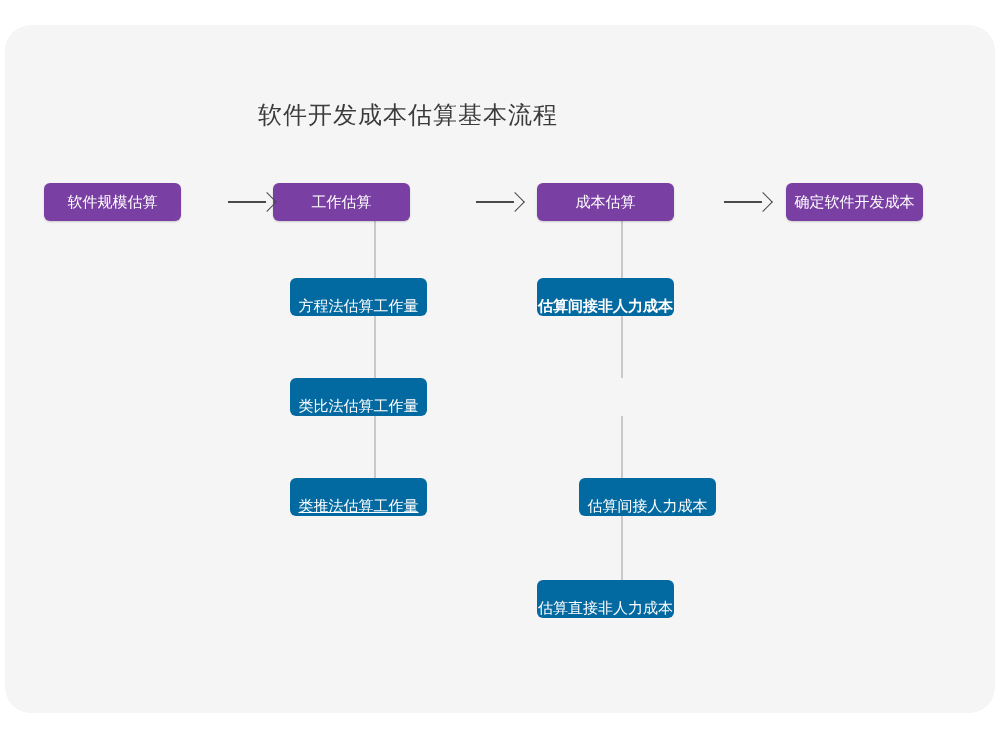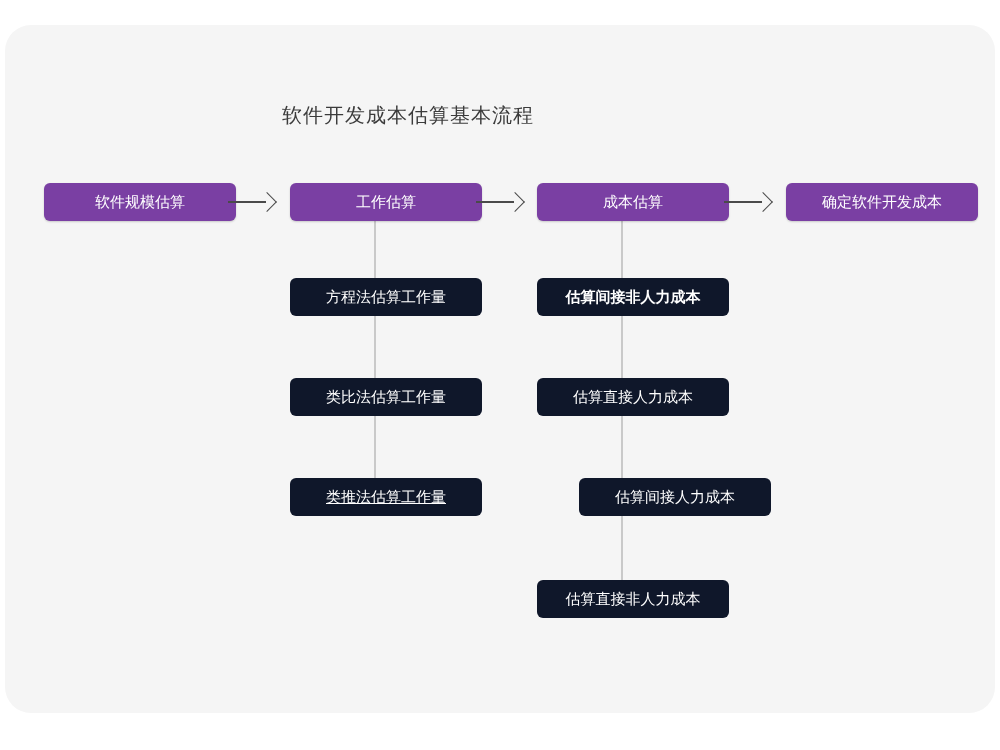--- a/index.html
+++ b/index.html
@@ -29,54 +29,55 @@
     background: #f5f5f5;
     border-radius: 26px;
   }
 
   .page-title {
     position: absolute;
     left: 0;
     top: 94px;
     width: 816px;
     text-align: center;
-    font-size: 20px;
+    font-size: 24px;
     line-height: 42px;
     color: #3b3b3b;
     letter-spacing: 1px;
     white-space: nowrap;
   }
 
   
   .connector {
     position: absolute;
     width: 2px;
     background: #c9c9c9;
   }
 
   
   .node {
     position: absolute;
-    width: 192px;
+    width: 137px;
     height: 38px;
     border-radius: 6px;
     display: flex;
     align-items: center;
     justify-content: center;
     font-size: 15px;
     color: #ffffff;
     white-space: nowrap;
     box-sizing: border-box;
   }
   .node.primary {
     background: #7a3fa3;
     box-shadow: 0 1px 2px rgba(0,0,0,0.18);
   }
   .node.secondary {
-    background: #0f172a;
+    background: #0369a1;
+    align-items: flex-end;
   }
 
   
   .arrow {
     position: absolute;
     width: 46px;
     height: 20px;
     top: 192px;
   }
   .arrow .shaft {
@@ -113,21 +114,21 @@
 
   <div class="connector" style="left:621px; top:219px; height:59px;"></div>
   <div class="connector" style="left:621px; top:316px; height:62px;"></div>
   <div class="connector" style="left:621px; top:416px; height:62px;"></div>
   <div class="connector" style="left:621px; top:516px; height:64px;"></div>
 
   <div class="node primary" style="left:44px; top:183px;">
     <span>软件规模估算</span>
   </div>
 
-  <div class="node primary" style="left:290px; top:183px;">
+  <div class="node primary" style="left:273px; top:183px;">
     <span>工作估算</span>
   </div>
 
   <div class="node primary" style="left:537px; top:183px;justify-content:center;">
     <span>成本估算</span>
   </div>
 
   <div class="node primary" style="left:786px; top:183px;">
     <span>确定软件开发成本</span>
   </div>
@@ -151,23 +152,20 @@
   <div class="node secondary" style="left:290px; top:378px;">
     <span>类比法估算工作量</span>
   </div>
   <div class="node secondary" style="left:290px; top:478px;text-decoration:underline;">
     <span>类推法估算工作量</span>
   </div>
 
   <div class="node secondary" style="left:537px; top:278px;font-weight:bold;">
     <span>估算间接非人力成本</span>
   </div>
-  <div class="node secondary" style="left:537px; top:378px;">
-    <span>估算直接人力成本</span>
-  </div>
   <div class="node secondary" style="left:537px; top:478px;margin-left:42px;">
     <span>估算间接人力成本</span>
   </div>
   <div class="node secondary" style="left:537px; top:580px;">
     <span>估算直接非人力成本</span>
   </div>
 
 </div>
 
 </body></html>

